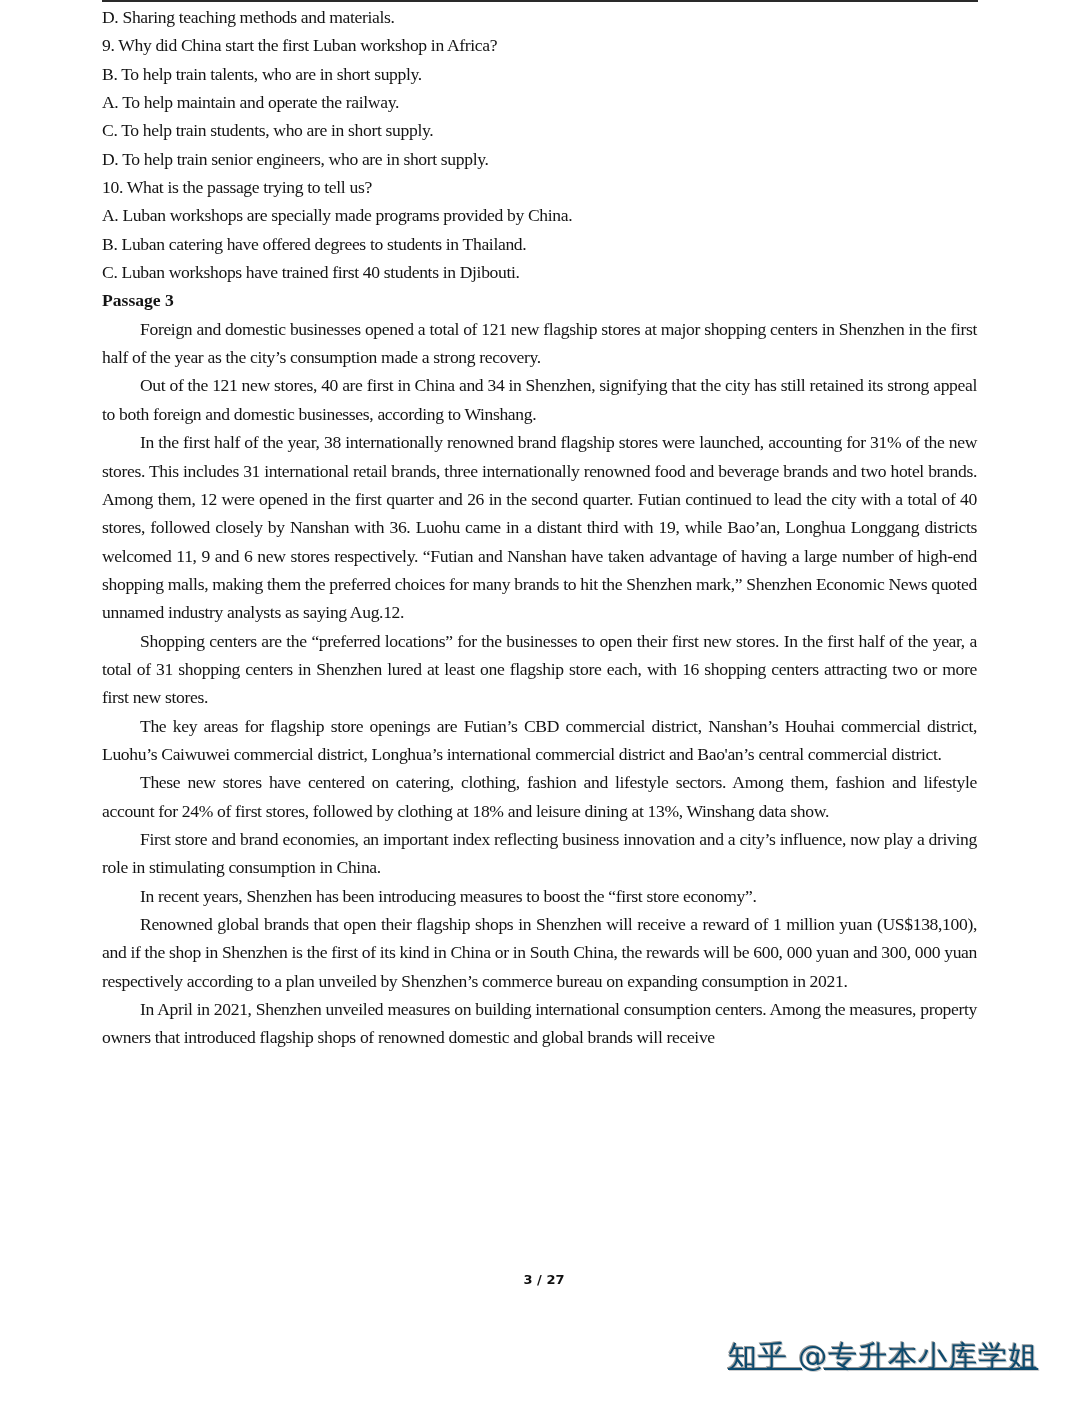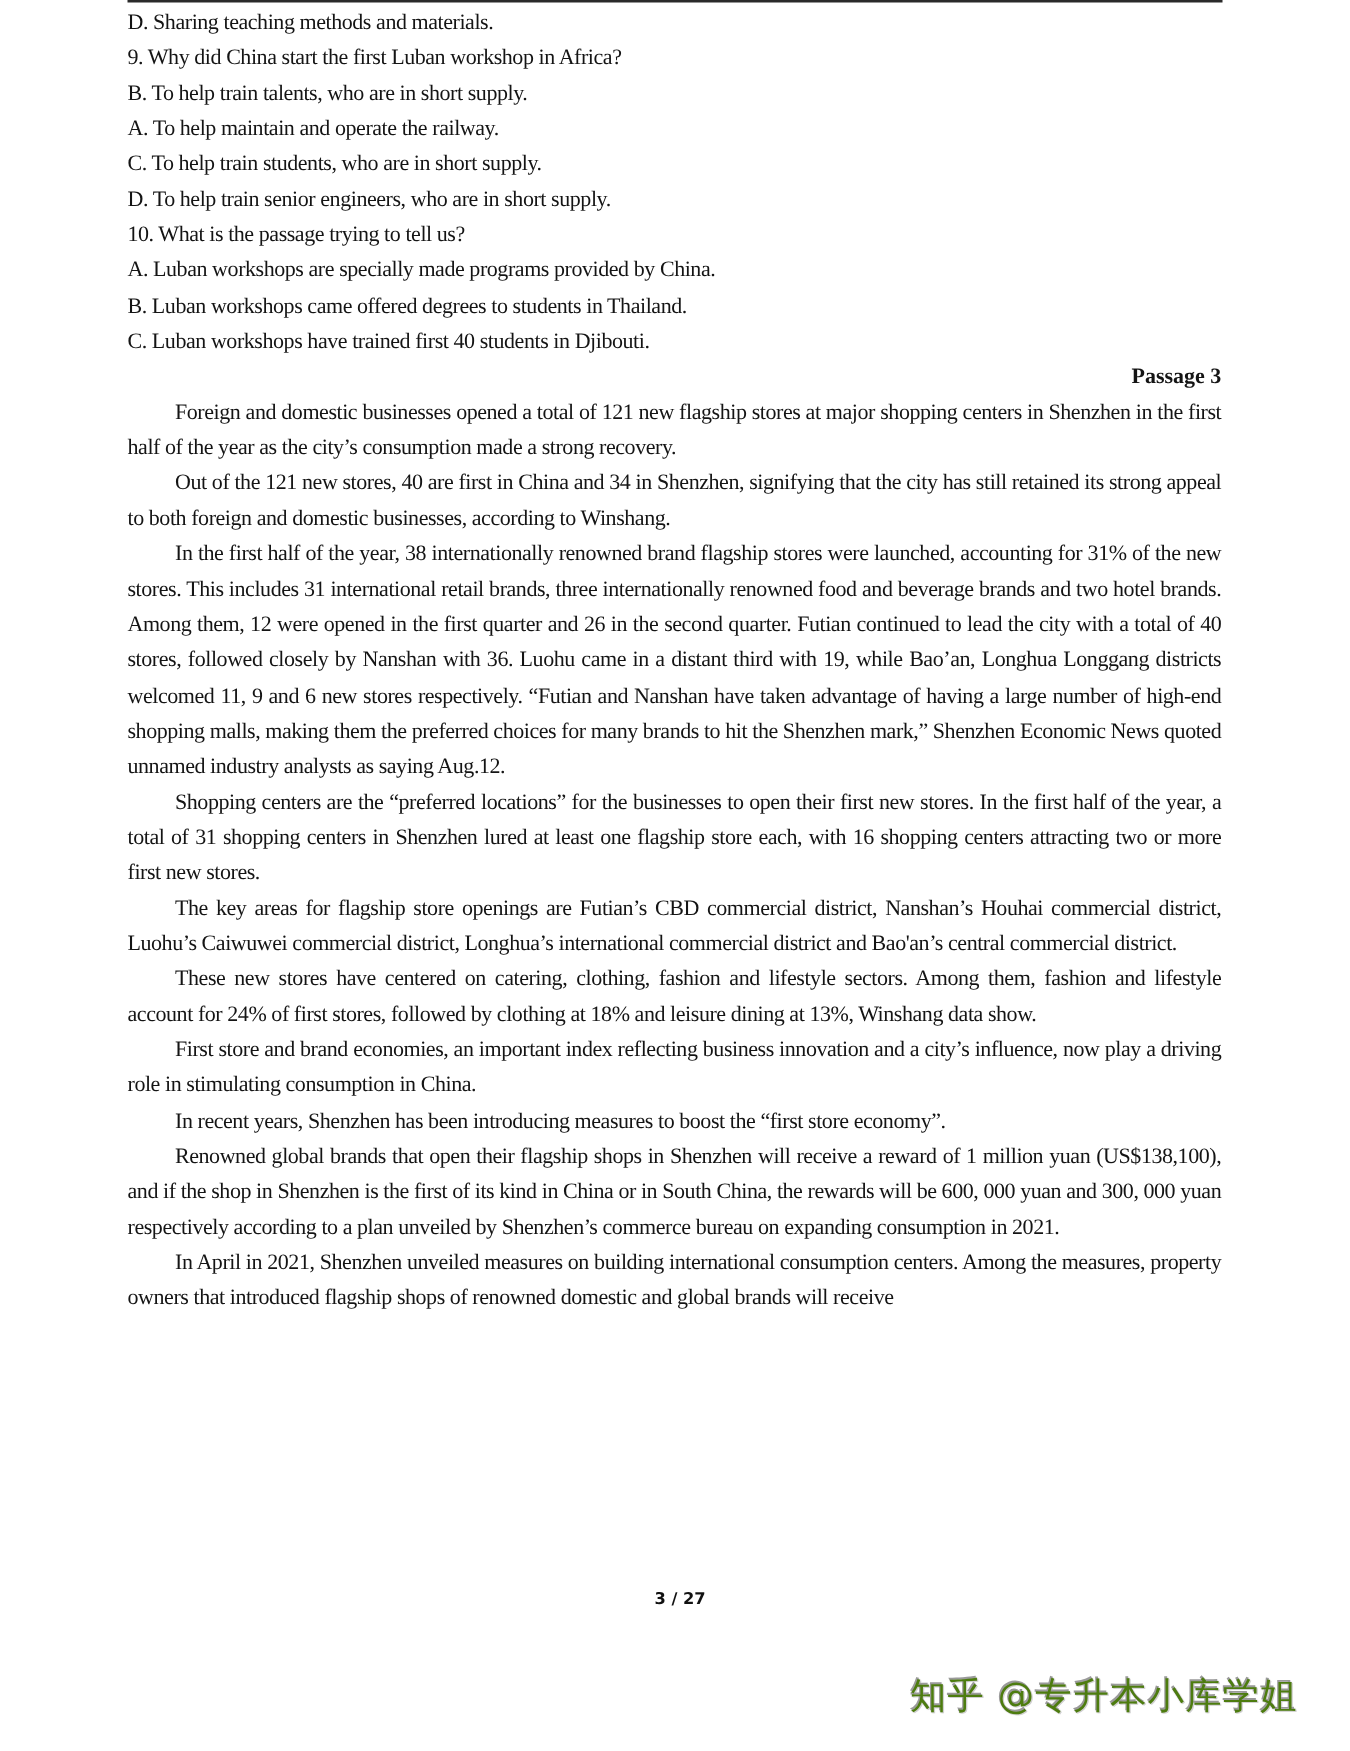--- a/index.html
+++ b/index.html
@@ -1,44 +1,44 @@
 <!DOCTYPE html>
 <html><head>
 <meta charset="utf-8">
 <style>
   html, body { margin: 0; padding: 0; background: #ffffff; }
   body { width: 1080px; height: 1401px; position: relative; overflow: hidden;
          font-family: "Liberation Serif", "DejaVu Serif", serif; color: #141414; }
   .top-rule { position: absolute; left: 102px; top: 0; width: 876px; height: 2px; background: #2a2a2a; }
   .page { position: absolute; left: 102px; top: 3px; width: 875px; }
   .line { font-size: 17.6px; line-height: 28.35px; margin: 0; white-space: nowrap; letter-spacing: -0.35px; }
-  .heading { font-size: 17.6px; line-height: 28.35px; margin: 0; text-align: right; font-weight: bold; }
+  .heading { font-size: 17.6px; line-height: 28.35px; margin: 0; text-align: left; font-weight: bold; }
   .para { font-size: 17.6px; line-height: 28.35px; margin: 0; text-align: justify; text-indent: 38px; letter-spacing: -0.35px; }
   .page-num { position: absolute; left: 0; width: 1088px; top: 1272px; text-align: center;
               font-family: "DejaVu Sans", sans-serif; font-weight: bold; font-size: 13px; color: #111; }
   .watermark { position: absolute; left: 728px; top: 1337px; font-family: "DejaVu Sans", sans-serif;
-               font-size: 29px; color: #4d7c0f; letter-spacing: 1px;
-               text-shadow: -1px -1px 0 #9a9a9a, 1px 1px 0 #d0d0d0, 0 0 1px #888; }
+               font-size: 29px; color: #0c4a6e; letter-spacing: 1px;
+               text-shadow: -1px -1px 0 #9a9a9a, 1px 1px 0 #d0d0d0, 0 0 1px #888; text-decoration: underline; }
 </style>
 </head>
 <body>
 
 <div class="top-rule"></div>
 
 <div class="page">
   <div>
     <p class="line">D. Sharing teaching methods and materials.</p>
     <p class="line">9.  Why did China start the first Luban workshop in Africa?</p>
     <p class="line">B. To help train talents, who are in short supply.</p>
     <p class="line">A. To help maintain and operate the railway.</p>
     <p class="line">C.  To help train students, who are in short supply.</p>
     <p class="line">D.  To help train senior engineers, who are in short supply.</p>
     <p class="line">10. What is the passage trying to tell us?</p>
     <p class="line">A. Luban workshops are specially made programs provided by China.</p>
-    <p class="line">B. Luban workshops came offered degrees to students in Thailand.</p>
+    <p class="line">B. Luban catering have offered degrees to students in Thailand.</p>
     <p class="line">C. Luban workshops have trained first 40 students in Djibouti.</p>
   </div>
 
   <h2 class="heading">Passage 3</h2>
 
   <div>
     <p class="para">Foreign and domestic businesses opened a total of 121 new flagship stores at major shopping centers in Shenzhen in the first half of the year as the city’s consumption made a strong recovery.</p>
     <p class="para">Out of the 121 new stores, 40 are first in China and 34 in Shenzhen, signifying that the city has still retained its strong appeal to both foreign and domestic businesses, according to Winshang.</p>
     <p class="para">In the first half of the year, 38 internationally renowned brand flagship stores were launched, accounting for 31% of the new stores. This includes 31 international retail brands, three internationally renowned food and beverage brands and two hotel brands. Among them, 12 were opened in the first quarter and 26 in the second quarter. Futian continued to lead the city with a total of 40 stores, followed closely by Nanshan with 36. Luohu came in a distant third with 19, while Bao’an, Longhua Longgang districts welcomed 11, 9 and 6 new stores respectively. “Futian and Nanshan have taken advantage of having a large number of high-end shopping malls, making them the preferred choices for many brands to hit the Shenzhen mark,” Shenzhen Economic News quoted unnamed industry analysts as saying Aug.12.</p>
     <p class="para">Shopping centers are the “preferred locations” for the businesses to open their first new stores. In the first half of the year, a total of 31 shopping centers in Shenzhen lured at least one flagship store each, with 16 shopping centers attracting two or more first new stores.</p>

